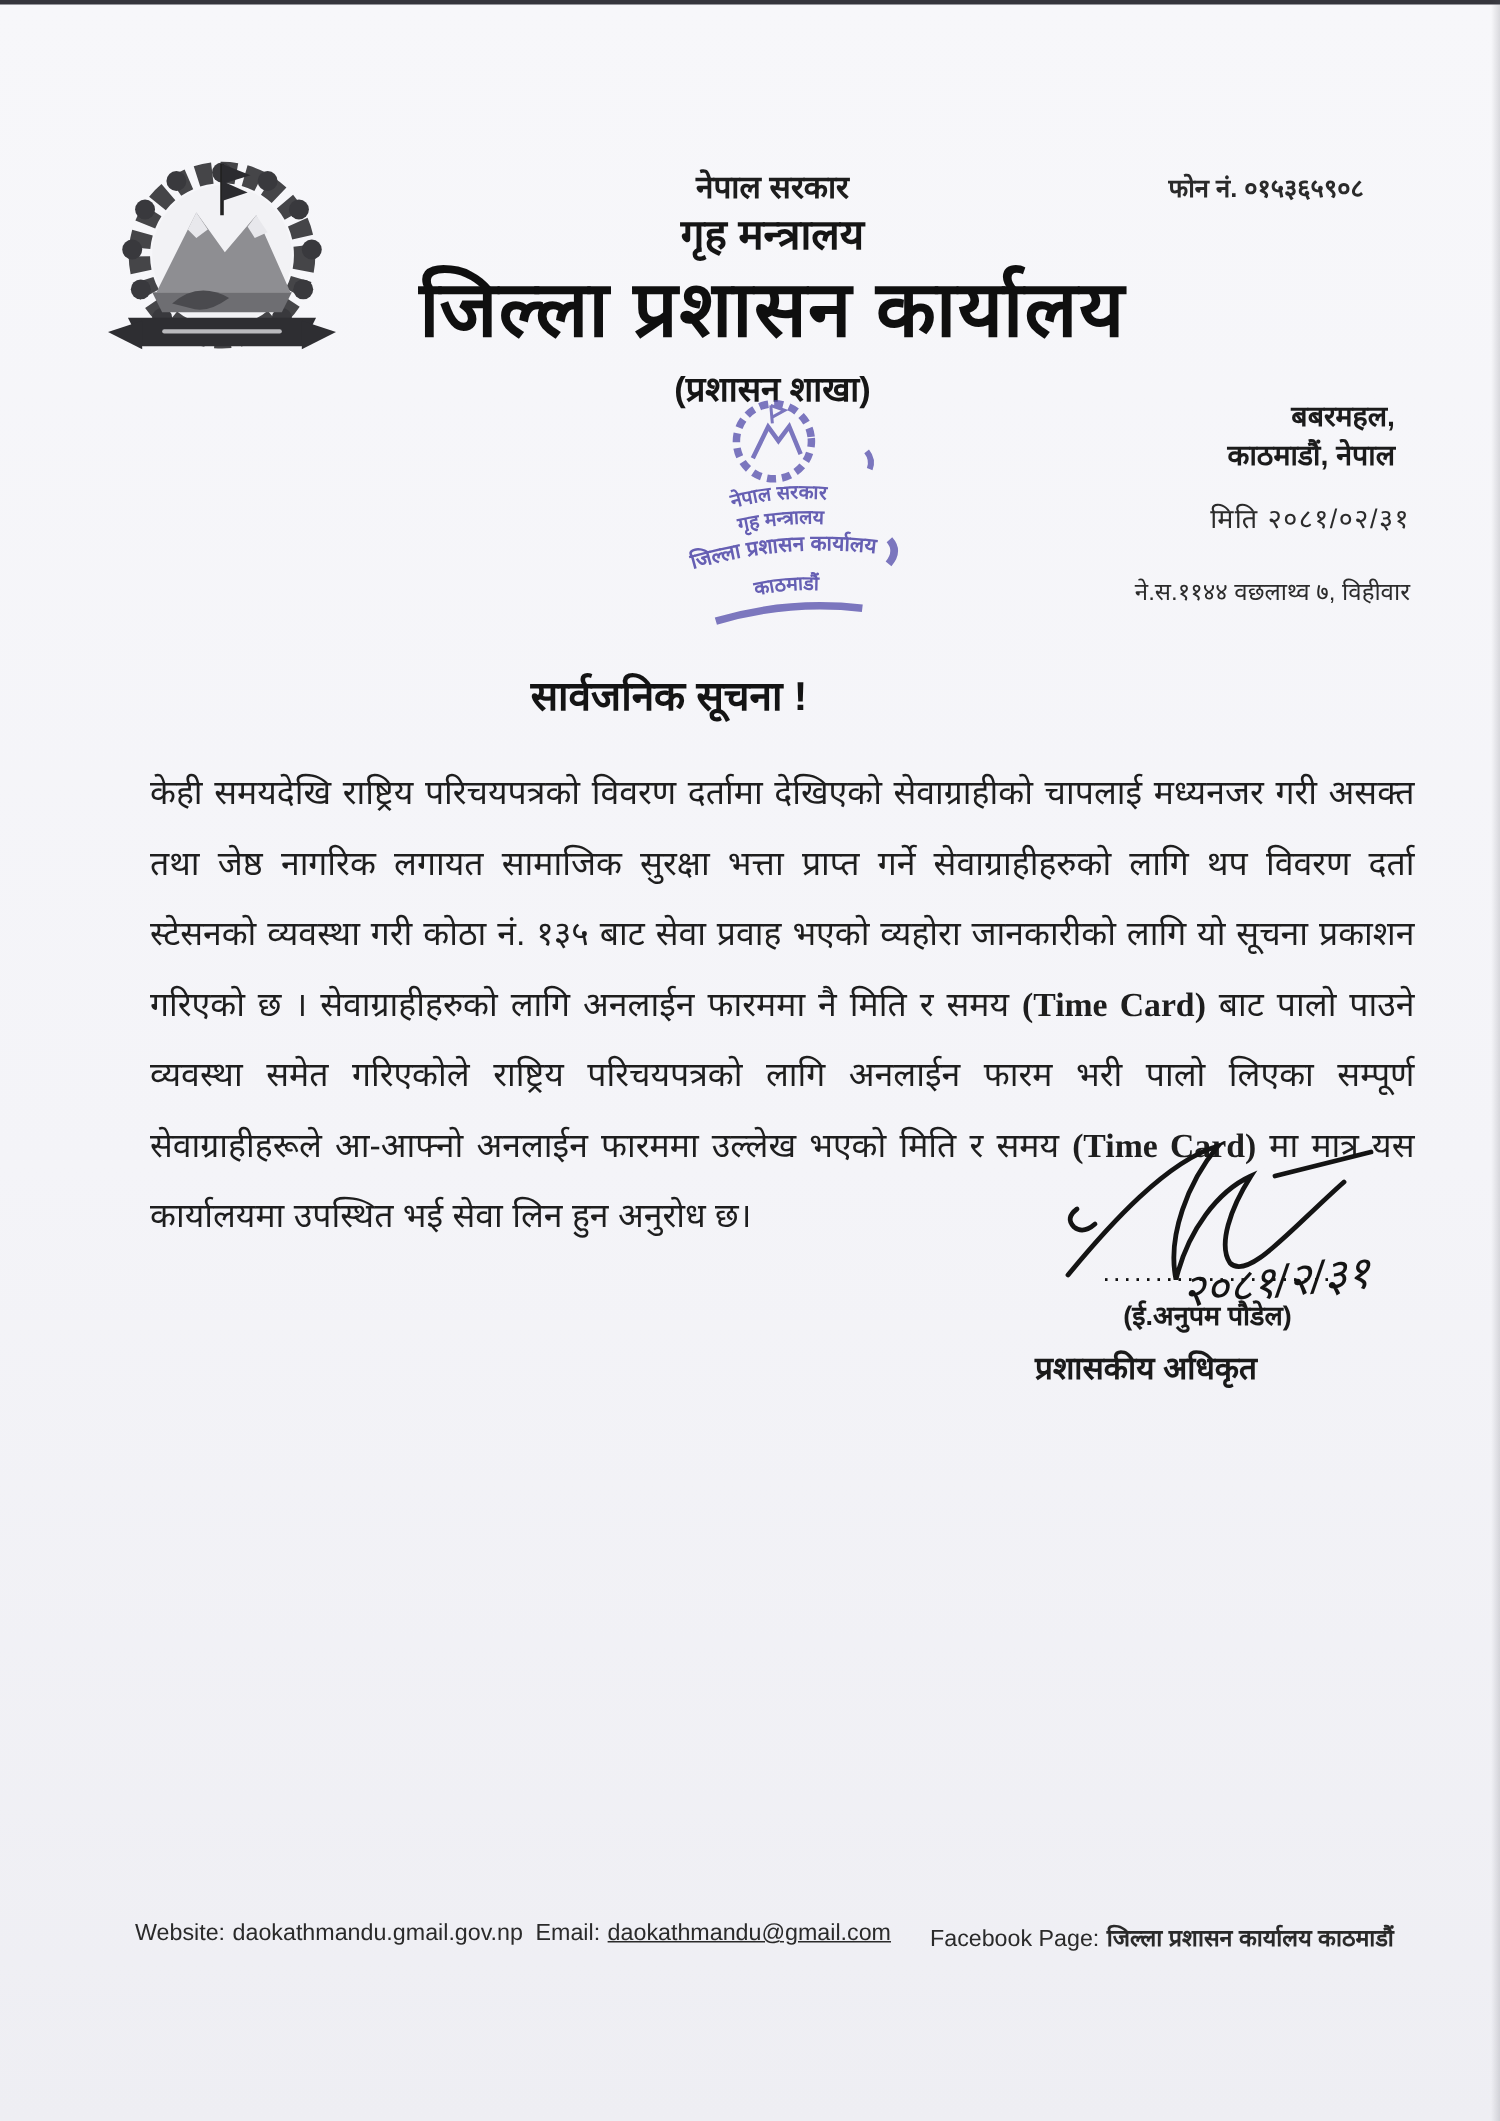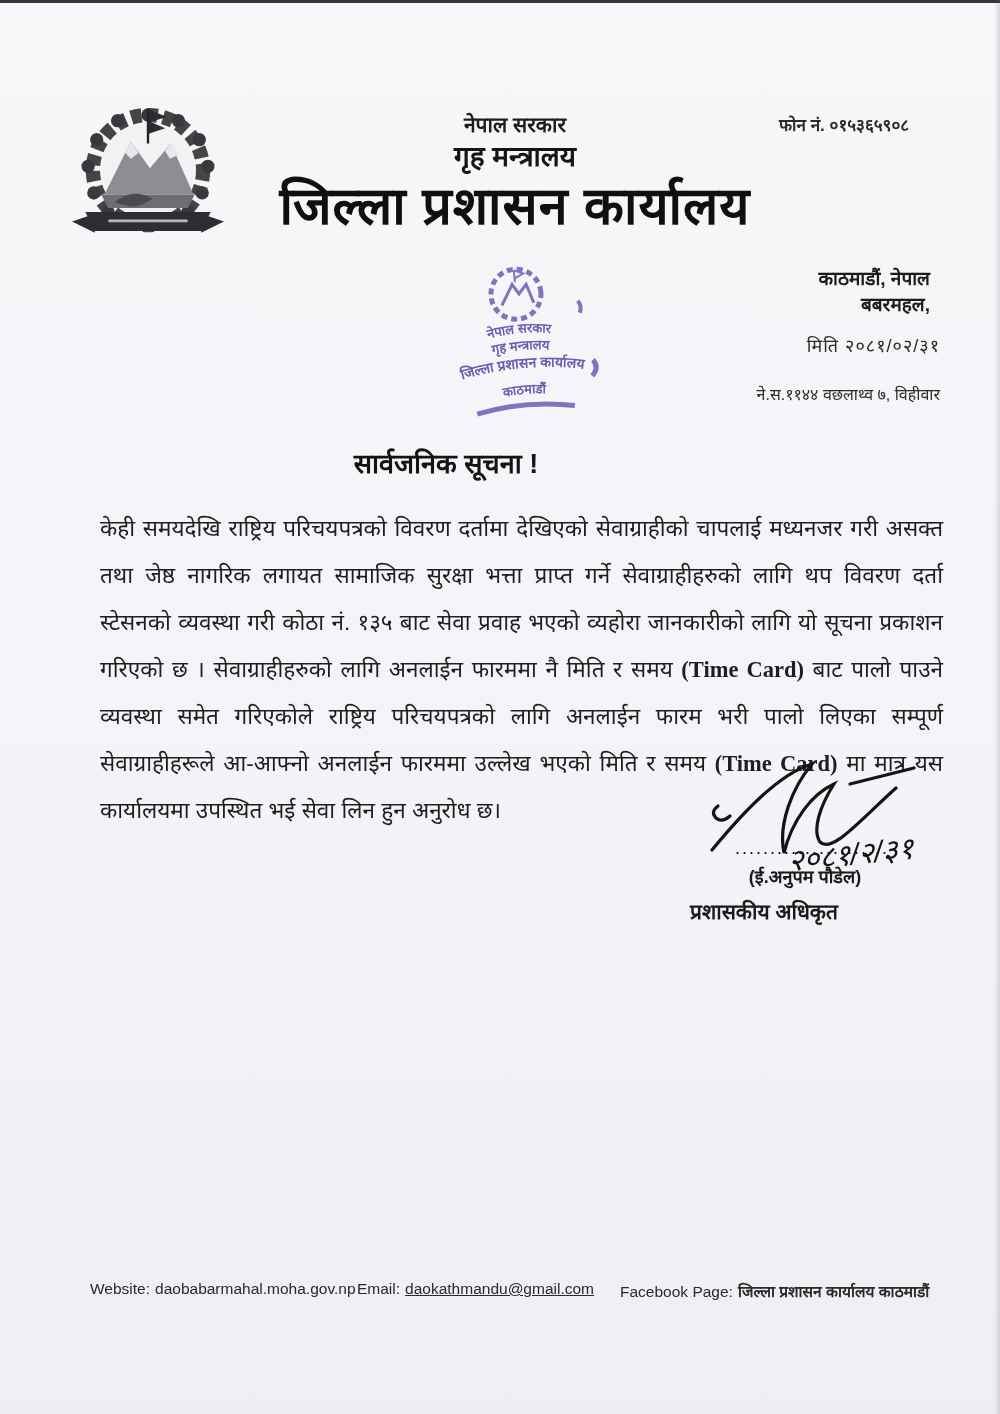--- a/index.html
+++ b/index.html
@@ -92,24 +92,25 @@
     <polygon points="90,26 108,34 90,40" fill="#2b2b2f"></polygon>
     <polygon points="24,122 156,122 146,142 34,142" fill="#2e2e32"></polygon>
     <polygon points="10,132 34,124 34,144" fill="#2e2e32"></polygon>
     <polygon points="170,132 146,124 146,144" fill="#2e2e32"></polygon>
     <rect x="48" y="130" width="84" height="3" fill="#b9b9bd" rx="1.5"></rect>
   </svg>
 
   <div class="abs gov">नेपाल सरकार</div>
   <div class="abs ministry">गृह मन्त्रालय</div>
   <div class="abs office">जिल्ला प्रशासन कार्यालय</div>
+  <div class="abs branch">(प्रशासन शाखा)</div>
   <div class="abs phone">फोन नं. ०१५३६५९०८</div>
   <div class="abs address">
+    <div>बबरमहल,</div>
     <div>काठमाडौं, नेपाल</div>
-    <div>बबरमहल,</div>
   </div>
 
   <svg class="abs stamp" viewBox="0 0 195 165">
     <g stroke="#5a53ae" fill="none" opacity="0.85">
       <circle cx="97" cy="36" r="25" stroke-width="5" stroke-dasharray="6 4"></circle>
       <path d="M82,46 L94,26 L100,36 L108,27 L114,46" stroke-width="3"></path>
       <line x1="97" y1="12" x2="97" y2="24" stroke-width="2"></line>
       <path d="M97,12 l9,4 l-9,4" stroke-width="2"></path>
       <path d="M158,48 q4,6 1,12" stroke-width="4"></path>
       <path d="M168,108 q6,8 -2,16" stroke-width="5"></path>
@@ -144,21 +145,21 @@
       <path d="M150,26 L 214,10"></path>
     </g>
     <text x="88" y="110" font-size="30" fill="#141414" transform="rotate(-6 120 100)" font-style="italic">२०८१/२/३१</text>
   </svg>
   <div class="abs sig-dots">......................</div>
   <div class="abs sig-name">(ई.अनुपम पौडेल)</div>
   <div class="abs sig-designation">प्रशासकीय अधिकृत</div>
 
   <div class="abs footer">
     <span class="grp grp-website">
-      <span class="lbl">Website:</span><span>daobabarmahal.moha.gov.np</span>
+      <span class="lbl">Website:</span><span>daokathmandu.gmail.gov.np</span>
     </span>
     <span class="grp grp-email">
       <span class="lbl">Email:</span><span class="email-val">daokathmandu@gmail.com</span>
     </span>
     <span class="grp grp-facebook">
       <span class="lbl">Facebook Page:</span><span class="fb-val">जिल्ला प्रशासन कार्यालय काठमाडौं</span>
     </span>
   </div>
 </div>
 

